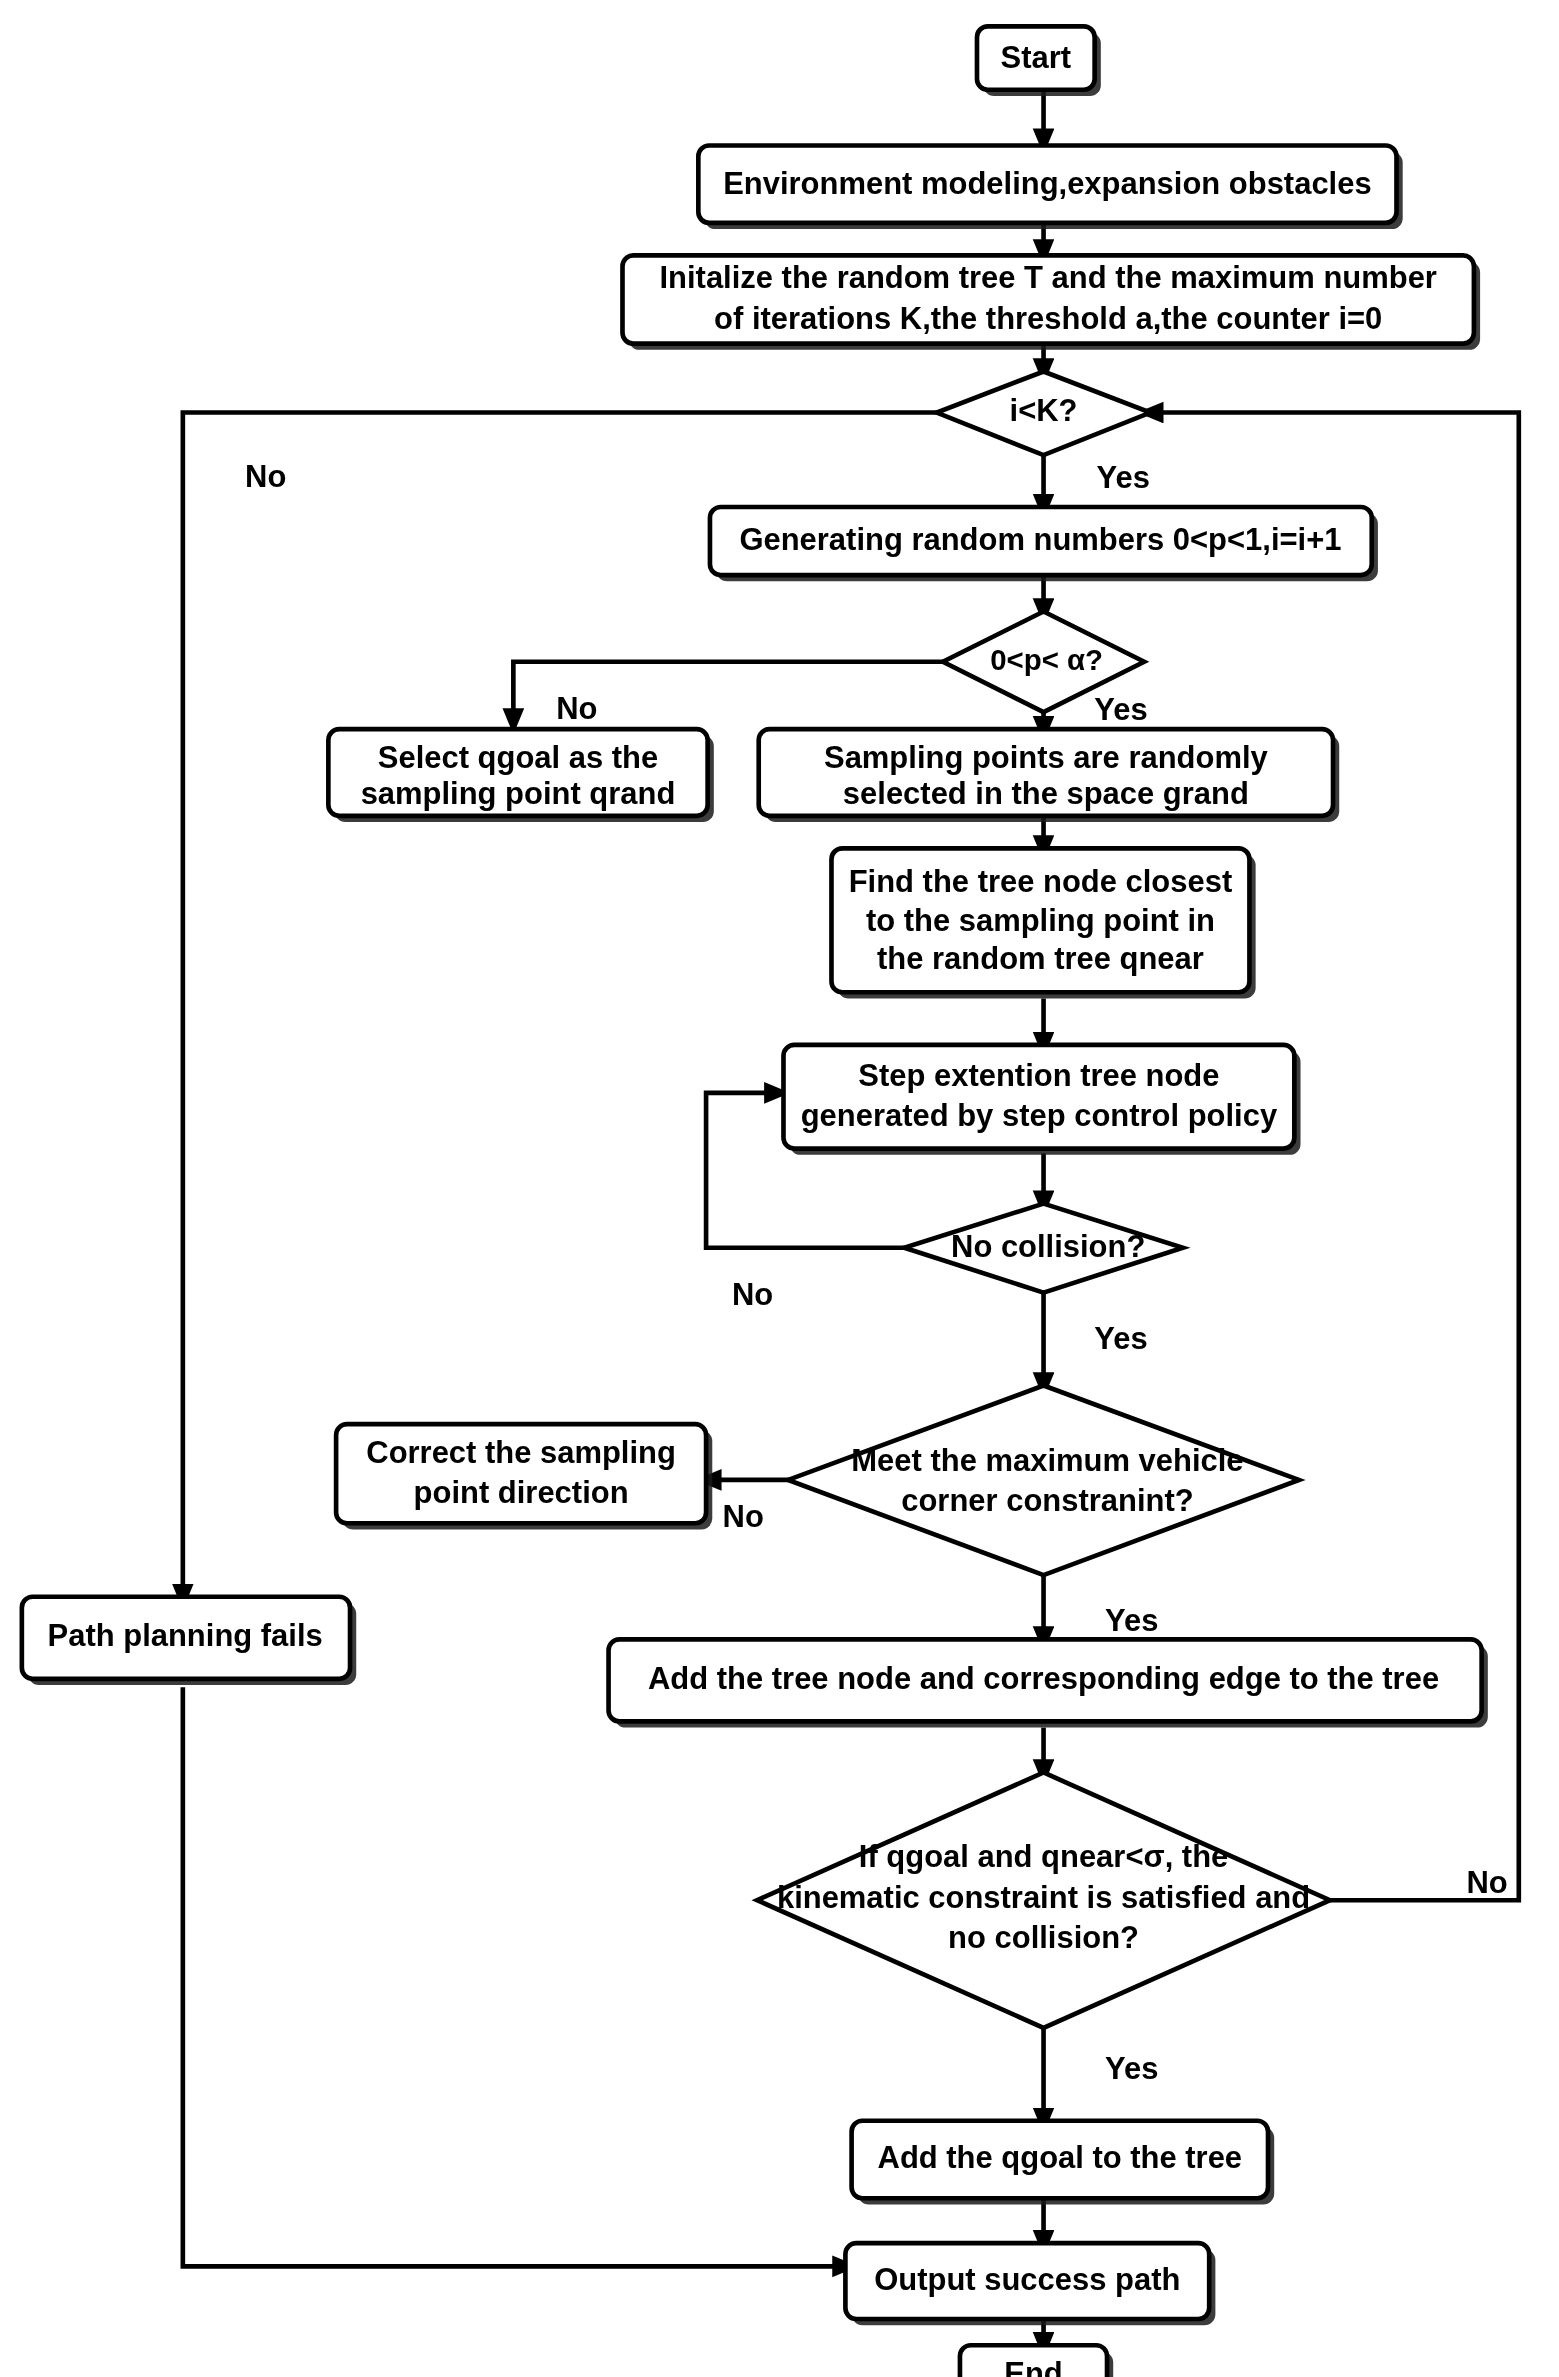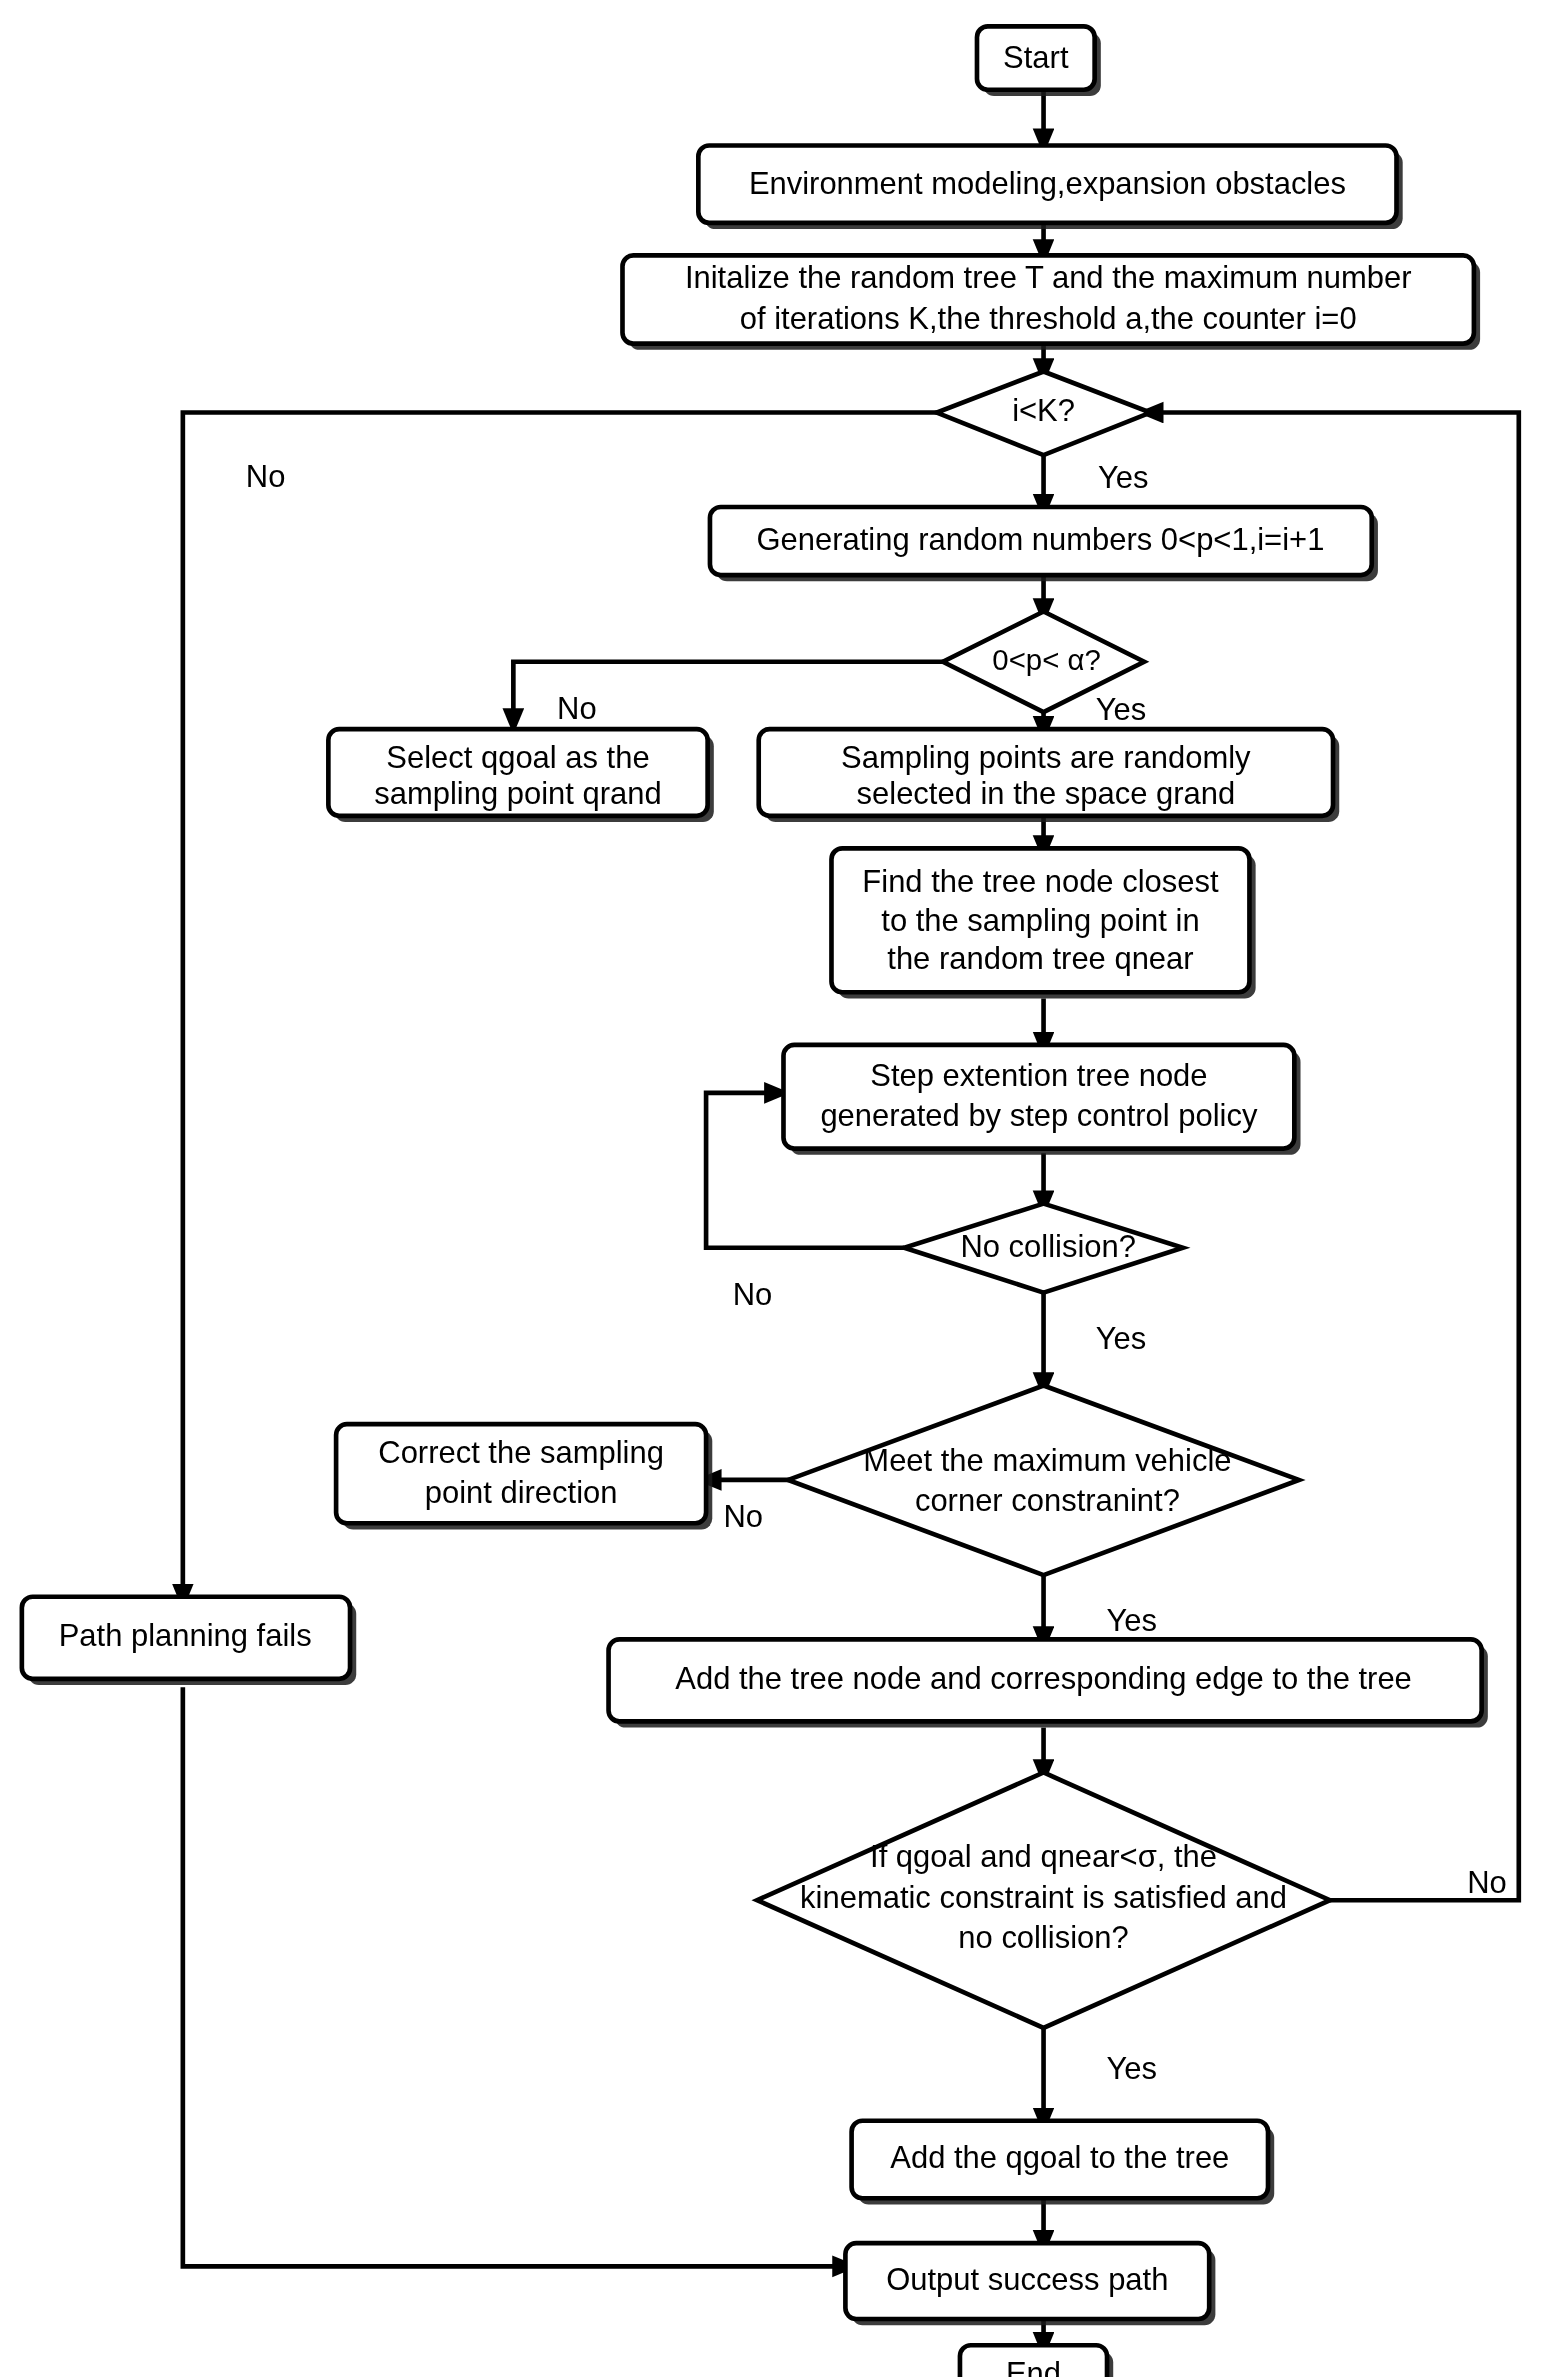--- a/index.html
+++ b/index.html
@@ -1,17 +1,17 @@
 <!DOCTYPE html>
 <html style="font-size:12.4px"><head>
 <meta charset="utf-8">
 <style>
   html,body{margin:0;padding:0;background:#ffffff;}
   body{font-family:"Liberation Sans", sans-serif;}
-  #page{position:relative;width:1560px;height:2377px;background:#fff;overflow:hidden;}
+  #page{position:relative;width:1560px;height:2377px;background:#fff;overflow:hidden;font-weight:bold;}
   svg.flow{position:absolute;left:0;top:0;width:1560px;height:2377px;display:block;}
   .node-rect{fill:#ffffff;stroke:#000000;stroke-width:6;}
   .node-diamond{fill:#ffffff;stroke:#000000;stroke-width:6;}
   .edge{stroke:#000000;stroke-width:6;fill:none;}
   .shadow{fill:#1a1a1a;opacity:.85;}
   text{font-family:"Liberation Sans", sans-serif;fill:#000000;}
   .nodetext{font-size:40px;text-anchor:middle;dominant-baseline:middle;}
   .nodetext-sm{font-size:38px;text-anchor:middle;dominant-baseline:middle;}
   .edgelabel{font-size:40px;text-anchor:middle;dominant-baseline:middle;}
 </style>

